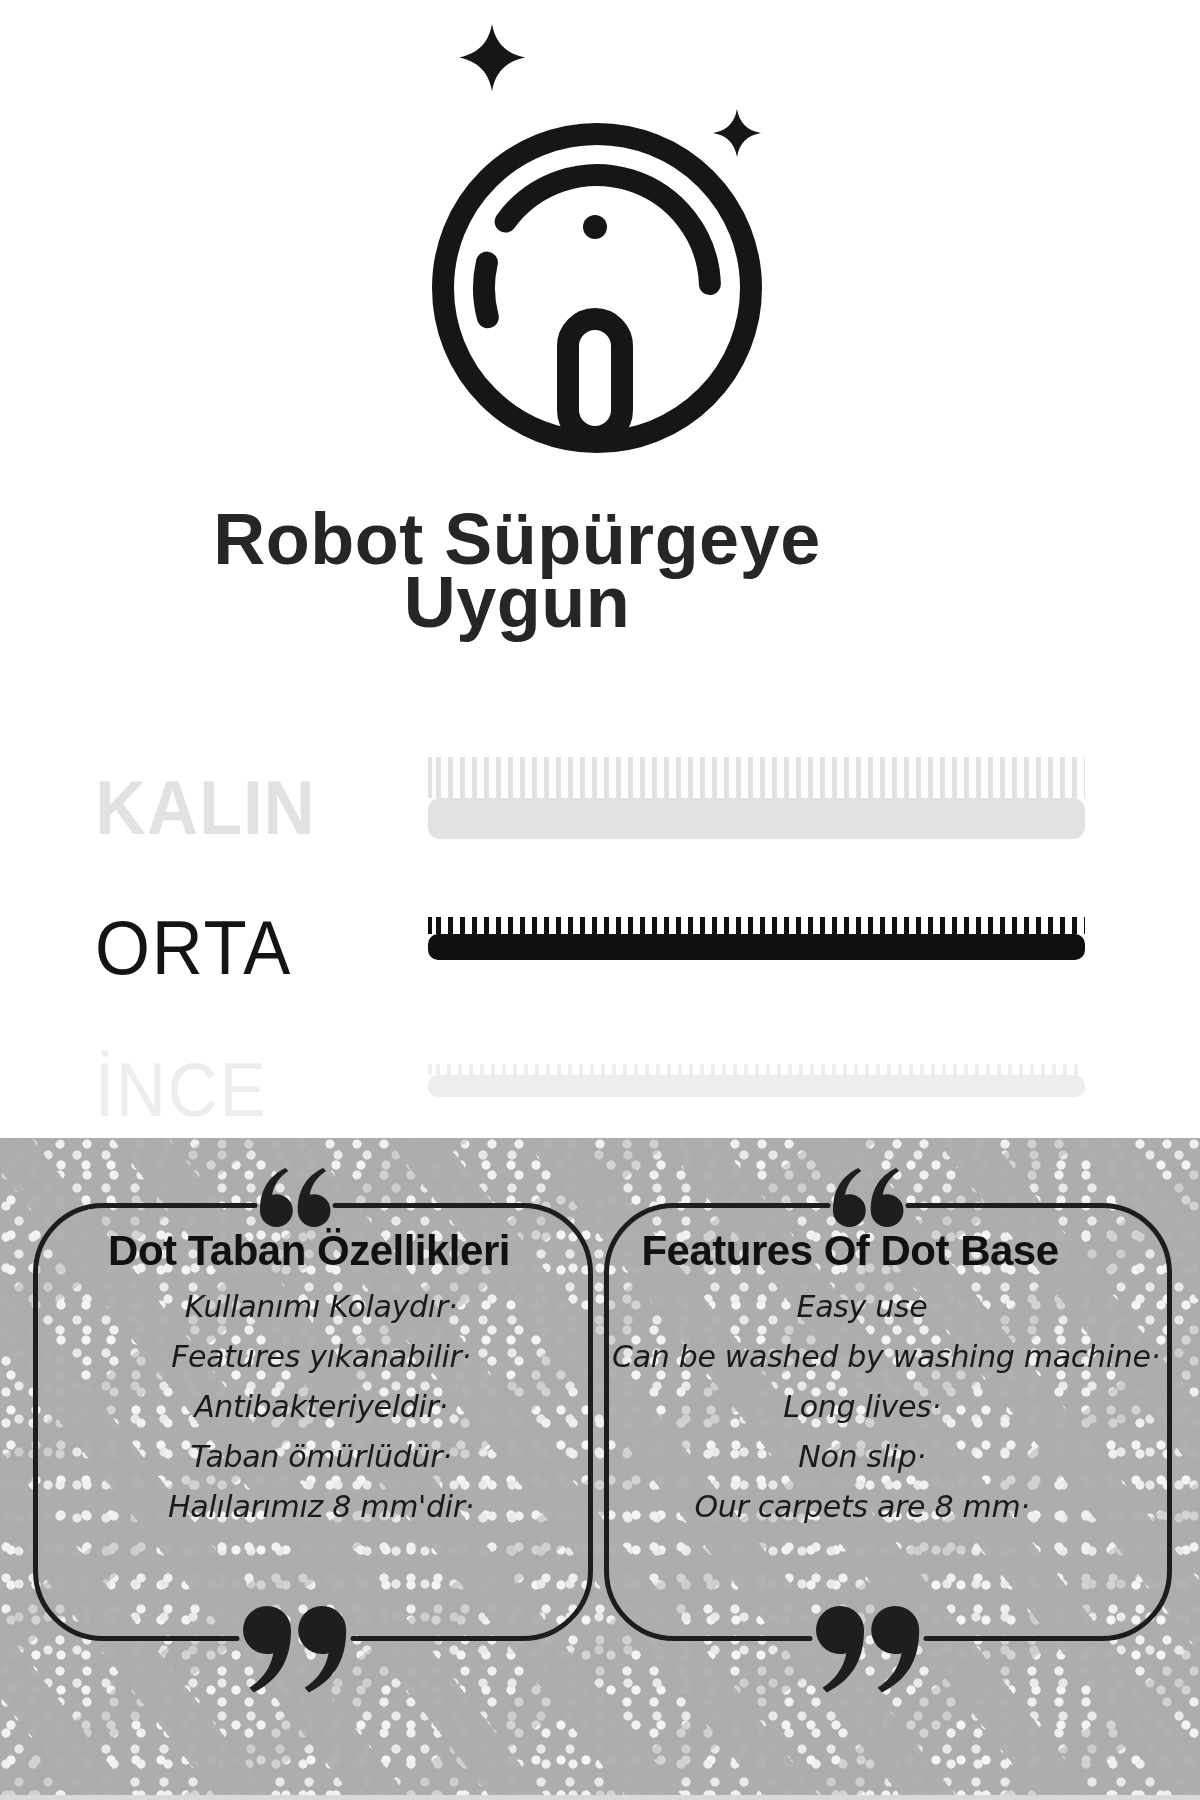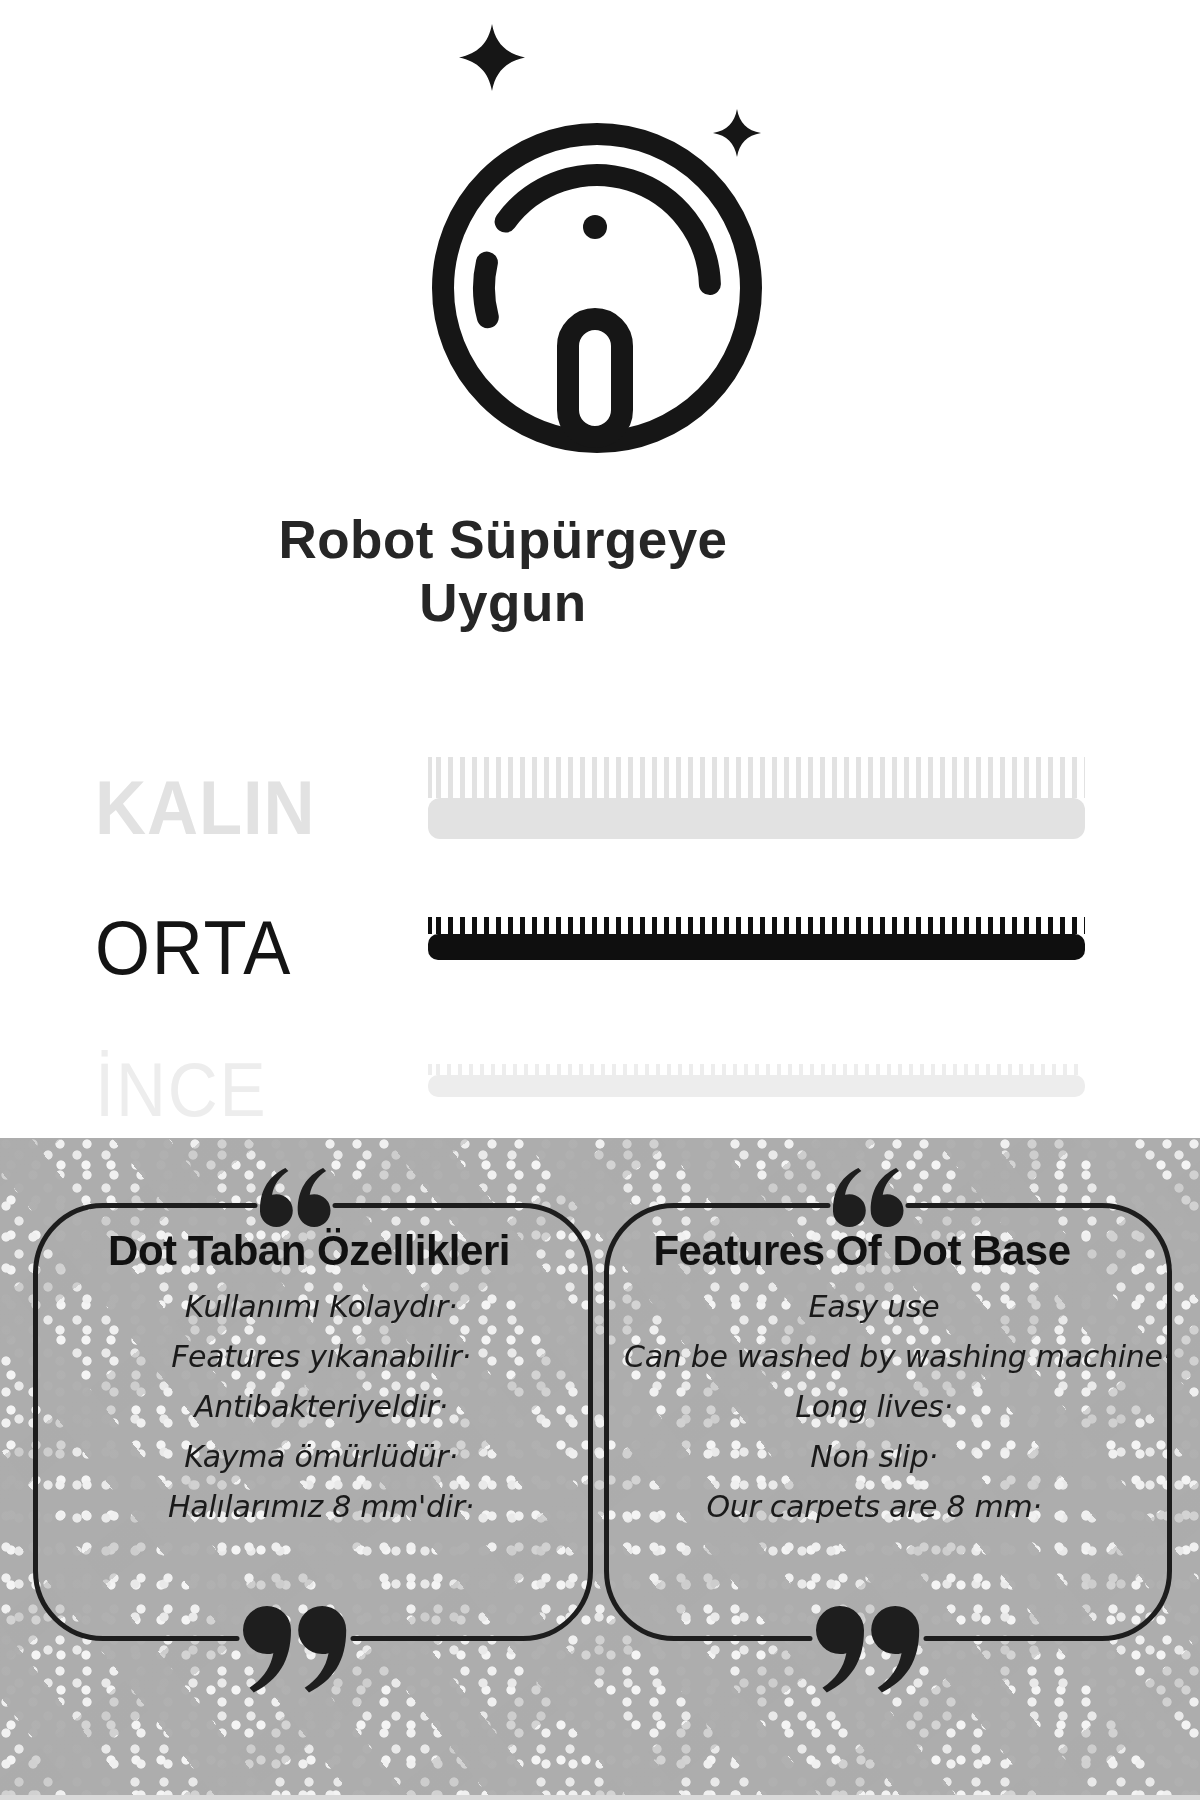--- a/index.html
+++ b/index.html
@@ -1,22 +1,22 @@
 <!DOCTYPE html>
 <html><head>
 <meta charset="utf-8">
 <style>
   html,body{margin:0;padding:0;background:#fff;}
   .page{position:relative;width:1200px;height:1800px;background:#ffffff;overflow:hidden;
         font-family:"Liberation Sans",sans-serif;}
 
   
   .hero-icon{position:absolute;left:430px;top:20px;}
-  .hero-title{position:absolute;left:3px;top:508px;width:1000px;text-align:center;
-              font-weight:bold;font-size:53px;line-height:63px;color:#262626;letter-spacing:.5px;}
+  .hero-title{position:absolute;left:17px;top:508px;width:1000px;text-align:center;
+              font-weight:bold;font-size:72px;line-height:63px;color:#262626;letter-spacing:.5px;}
 
   
   .pile-label{position:absolute;left:95px;line-height:1;transform-origin:left center;white-space:nowrap;}
   .lab-kalin{top:770px;font-size:76px;font-weight:bold;color:#e2e2e2;transform:scaleX(.93);letter-spacing:1px;}
   .lab-orta {top:910px;font-size:76px;font-weight:400;color:#141414;transform:scaleX(.93);letter-spacing:2px;}
   .lab-ince {top:1052px;font-size:76px;font-weight:400;color:#ededed;transform:scaleX(.91);letter-spacing:2px;}
 
   .pile{position:absolute;left:428px;width:657px;}
   .pile .bristles{background-image:repeating-linear-gradient(90deg,var(--c) 0 5px,transparent 5px 12px);
                   background-position:8px 0;}
@@ -134,25 +134,25 @@
       <path d="M20 0 A20 20 0 0 0 0 20 A20 20 0 0 0 20 40 C21.8 40 23.6 39.8 25.3 39.3 C22.9 51.6 16.3 60.8 5.4 68.2 L9 72 C29 62 40 46 40 20 A20 20 0 0 0 20 0 Z"></path>
       <path transform="translate(46 0)" d="M20 0 A20 20 0 0 0 0 20 A20 20 0 0 0 20 40 C21.8 40 23.6 39.8 25.3 39.3 C22.9 51.6 16.3 60.8 5.4 68.2 L9 72 C29 62 40 46 40 20 A20 20 0 0 0 20 0 Z"></path>
     </g>
   </svg>
 
   <div class="box-content" style="left:24px;top:1228px;width:524px;margin-left:23px;">
     <div class="box-title">Dot Taban Özellikleri</div>
     <div class="feature-item">Kullanımı Kolaydır·</div>
     <div class="feature-item">Features yıkanabilir·</div>
     <div class="feature-item">Antibakteriyeldir·</div>
-    <div class="feature-item">Kayma ömürlüdür·</div>
+    <div class="feature-item">Taban ömürlüdür·</div>
     <div class="feature-item">Halılarımız 8 mm'dir·</div>
   </div>
 
-  <div class="box-content" style="left:600px;top:1228px;width:524px;">
+  <div class="box-content" style="left:588px;top:1228px;width:524px;">
     <div class="box-title">Features Of Dot Base</div>
     <div class="feature-item">Easy use</div>
     <div class="feature-item">Can be washed by washing machine·</div>
     <div class="feature-item">Long lives·</div>
     <div class="feature-item">Non slip·</div>
     <div class="feature-item">Our carpets are 8 mm·</div>
   </div>
 
 </div>
 

